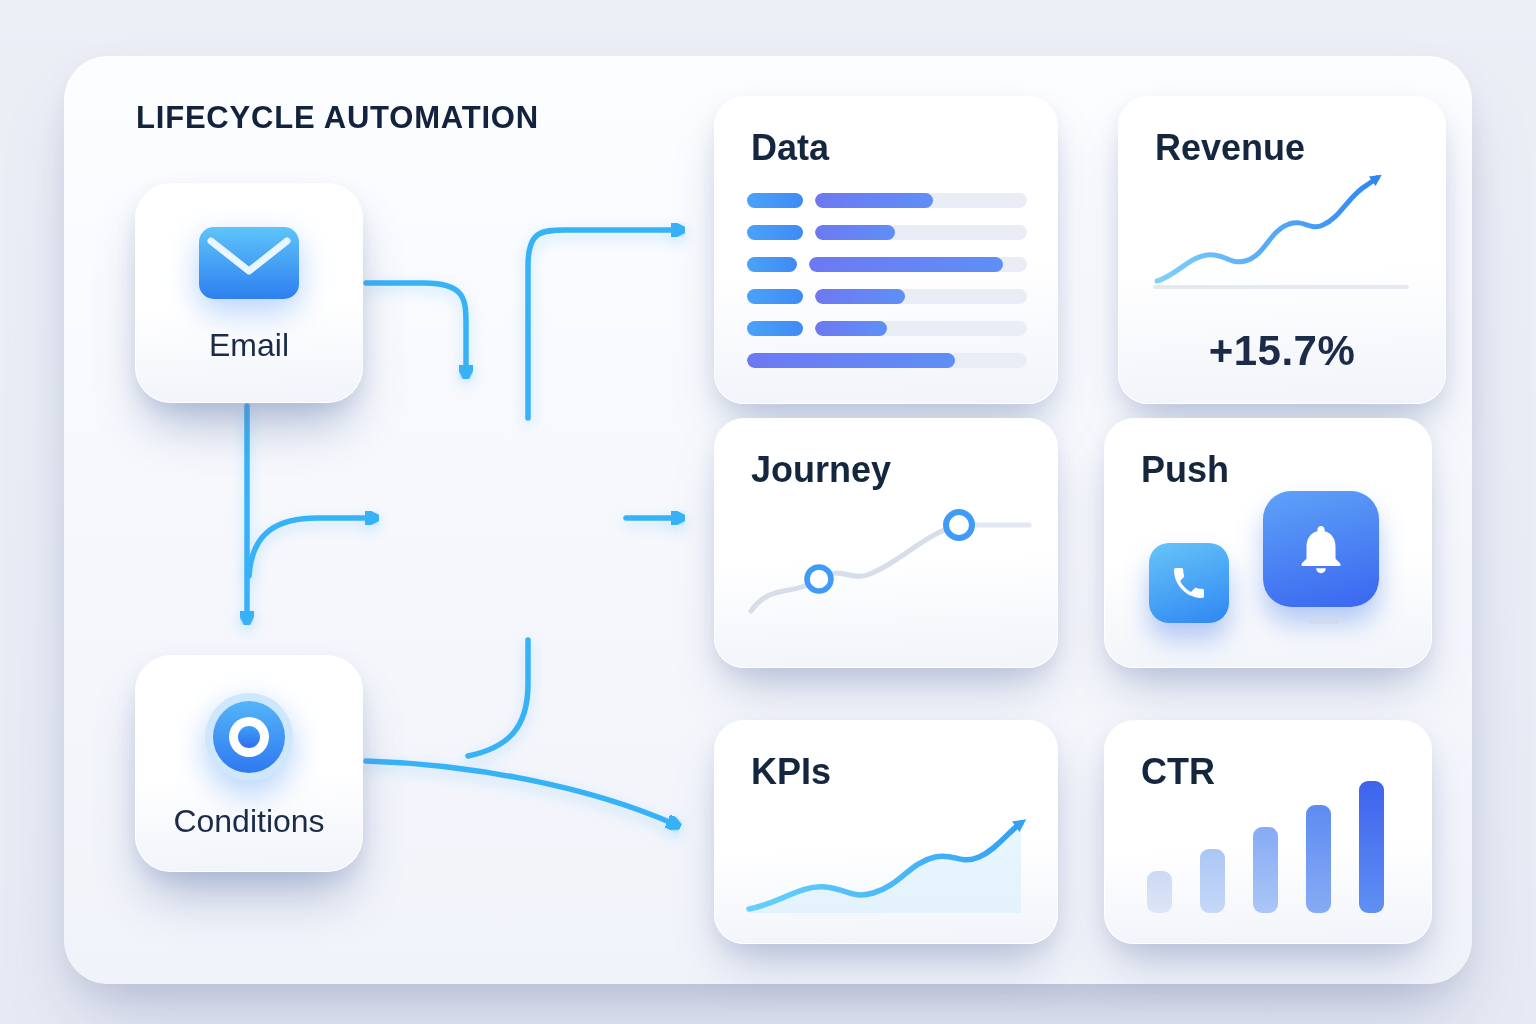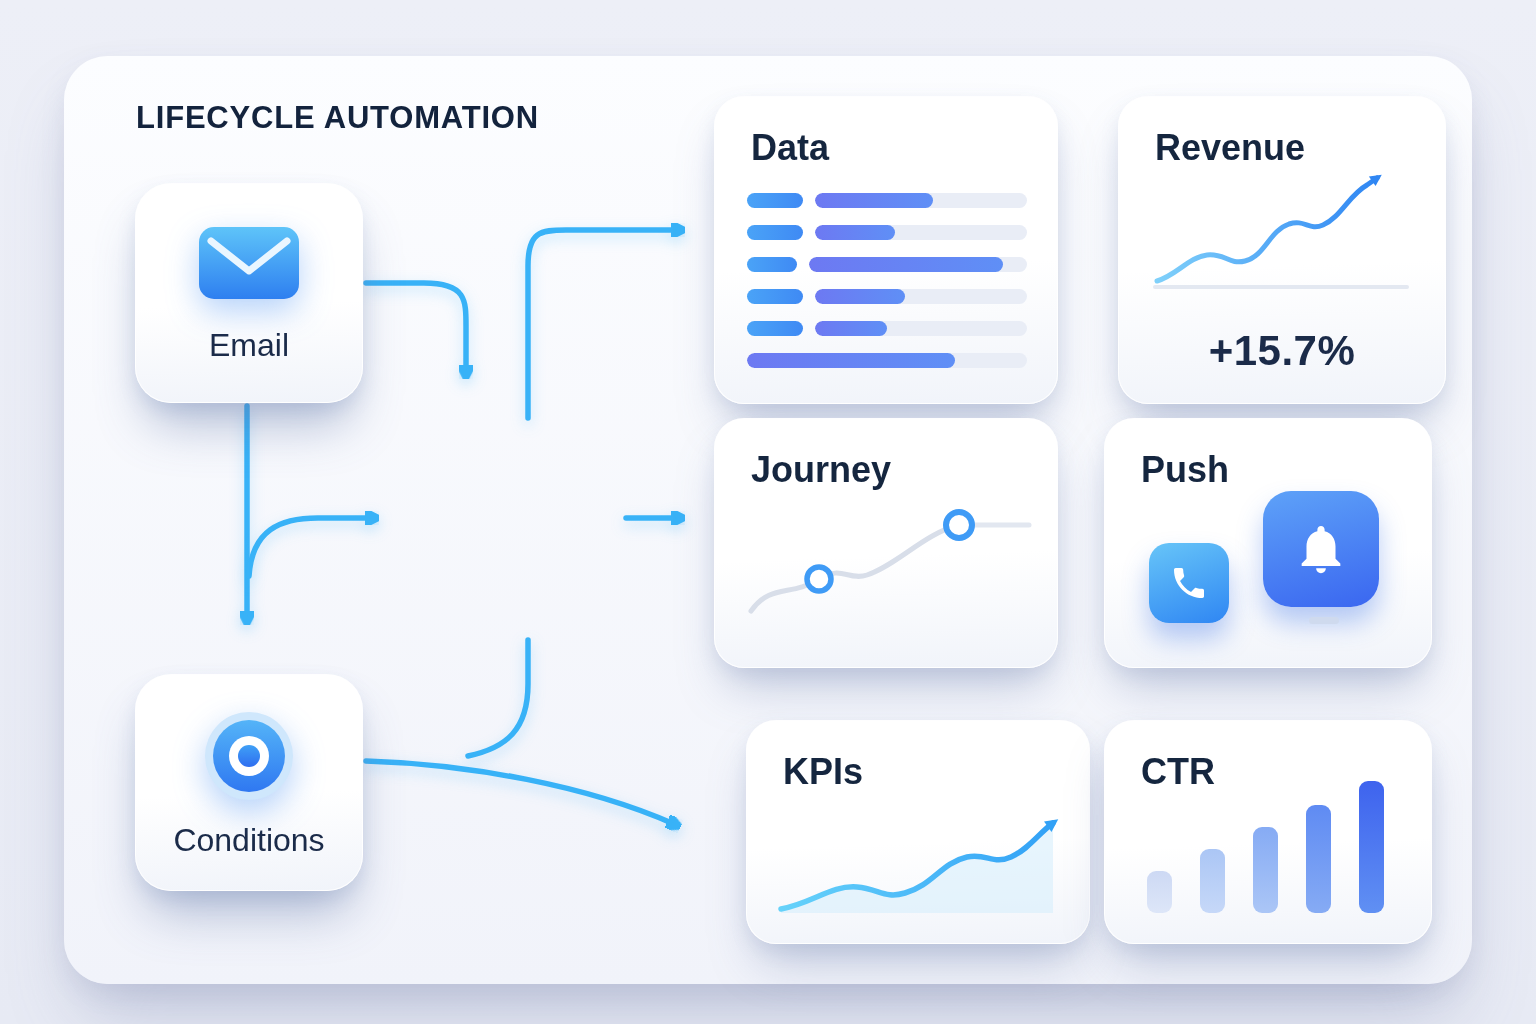--- a/index.html
+++ b/index.html
@@ -31,27 +31,27 @@
     box-shadow:0 28px 48px -12px rgba(99,117,166,.38),0 8px 18px rgba(120,140,185,.14);
   }
   .node{border-radius:36px;display:flex;flex-direction:column;align-items:center;justify-content:center;
     box-shadow:0 32px 50px -12px rgba(92,112,165,.45),0 8px 18px rgba(120,140,185,.16);}
   .node-label{font-size:32px;font-weight:400;color:#1b2b49;}
   .node-icon{filter:drop-shadow(0 12px 16px rgba(43,127,240,.35));}
   .card-title{position:absolute;left:36px;top:30px;font-size:36px;font-weight:600;color:#15263f;}
   
   .email-card{left:135px;top:183px;width:226px;height:218px;gap:24px;}
   .trigger-card{left:394px;top:424px;width:226px;height:212px;gap:18px;}
-  .conditions-card{left:135px;top:674px;width:226px;height:215px;gap:16px;}
+  .conditions-card{left:135px;top:655px;width:226px;height:215px;gap:16px;}
   
   .data-card{left:714px;top:96px;width:342px;height:306px;}
   .revenue-card{left:1104px;top:96px;width:326px;height:306px;margin-left:14px;}
   .journey-card{left:714px;top:418px;width:342px;height:248px;}
   .push-card{left:1104px;top:418px;width:326px;height:248px;}
-  .kpis-card{left:714px;top:720px;width:342px;height:222px;margin-left:32px;}
+  .kpis-card{left:714px;top:720px;width:342px;height:222px;}
   .ctr-card{left:1104px;top:720px;width:326px;height:222px;}
   
   .data-rows{position:absolute;left:32px;right:30px;top:96px;display:flex;flex-direction:column;gap:17px;}
   .data-row{display:flex;align-items:center;gap:12px;height:15px;}
   .lead-bar{height:15px;border-radius:8px;background:linear-gradient(90deg,#4aa3f7,#3f8af4);flex:0 0 auto;}
   .track{flex:1;height:15px;border-radius:8px;background:#e9edf6;position:relative;overflow:hidden;}
   .fill{position:absolute;left:0;top:0;bottom:0;border-radius:8px;
     background:linear-gradient(90deg,#6d79f2,#5f8ff6);}
   
   .rev-chart{position:absolute;left:30px;top:64px;}

